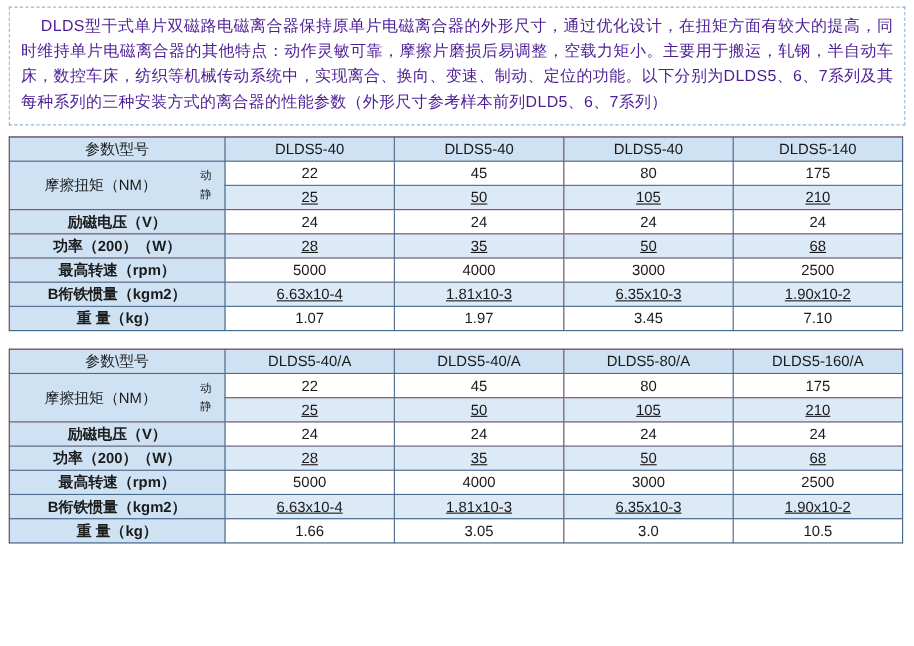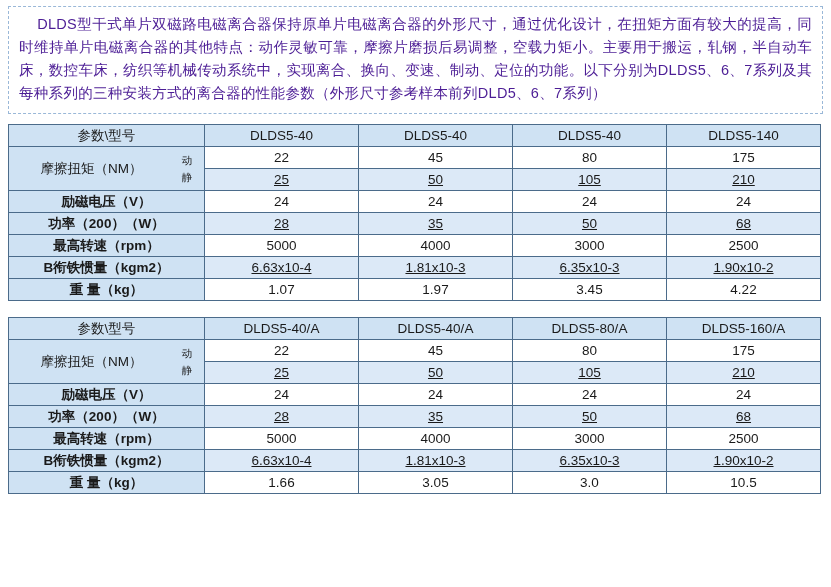--- a/index.html
+++ b/index.html
@@ -161,21 +161,21 @@
           <td class="cell-shade">6.63x10-4</td>
           <td class="cell-shade">1.81x10-3</td>
           <td class="cell-shade">6.35x10-3</td>
           <td class="cell-shade">1.90x10-2</td>
         </tr>
         <tr>
           <td class="rowlabel">重 量（kg）</td>
           <td class="cell-plain">1.07</td>
           <td class="cell-plain">1.97</td>
           <td class="cell-plain">3.45</td>
-          <td class="cell-plain">4.22</td>
+          <td class="cell-plain">7.10</td>
         </tr>
       </tbody>
     </table>
   </div>
 
   <div class="table-wrap" style="margin-top:16px;">
     <table class="spec">
       <colgroup>
         <col class="c-label">
           <col class="c-data">

